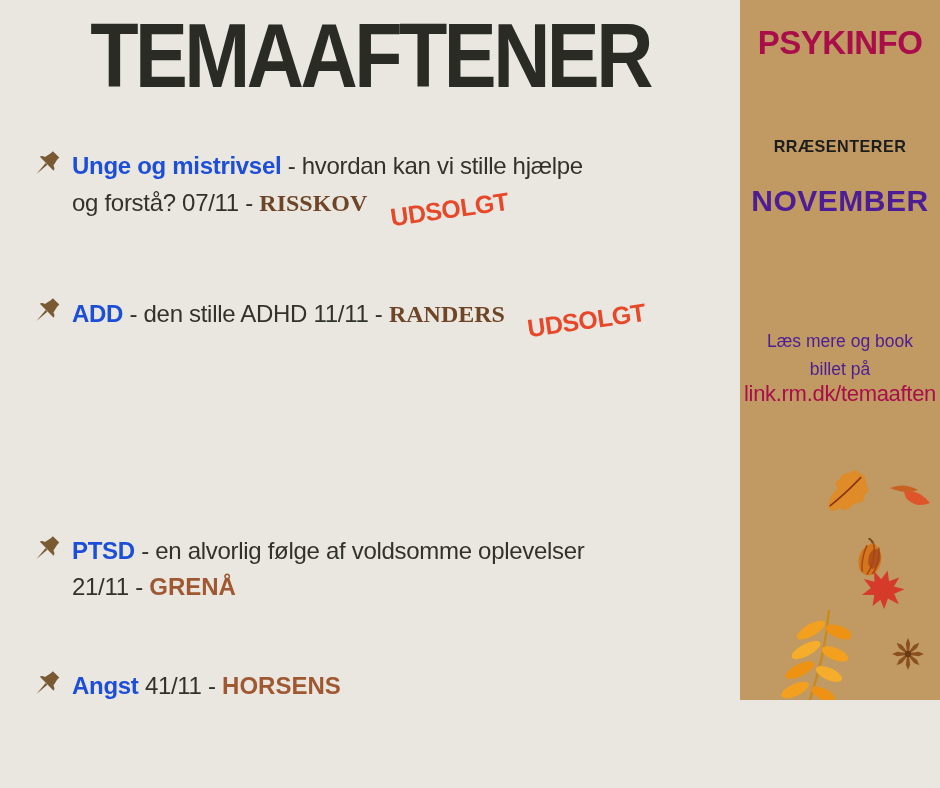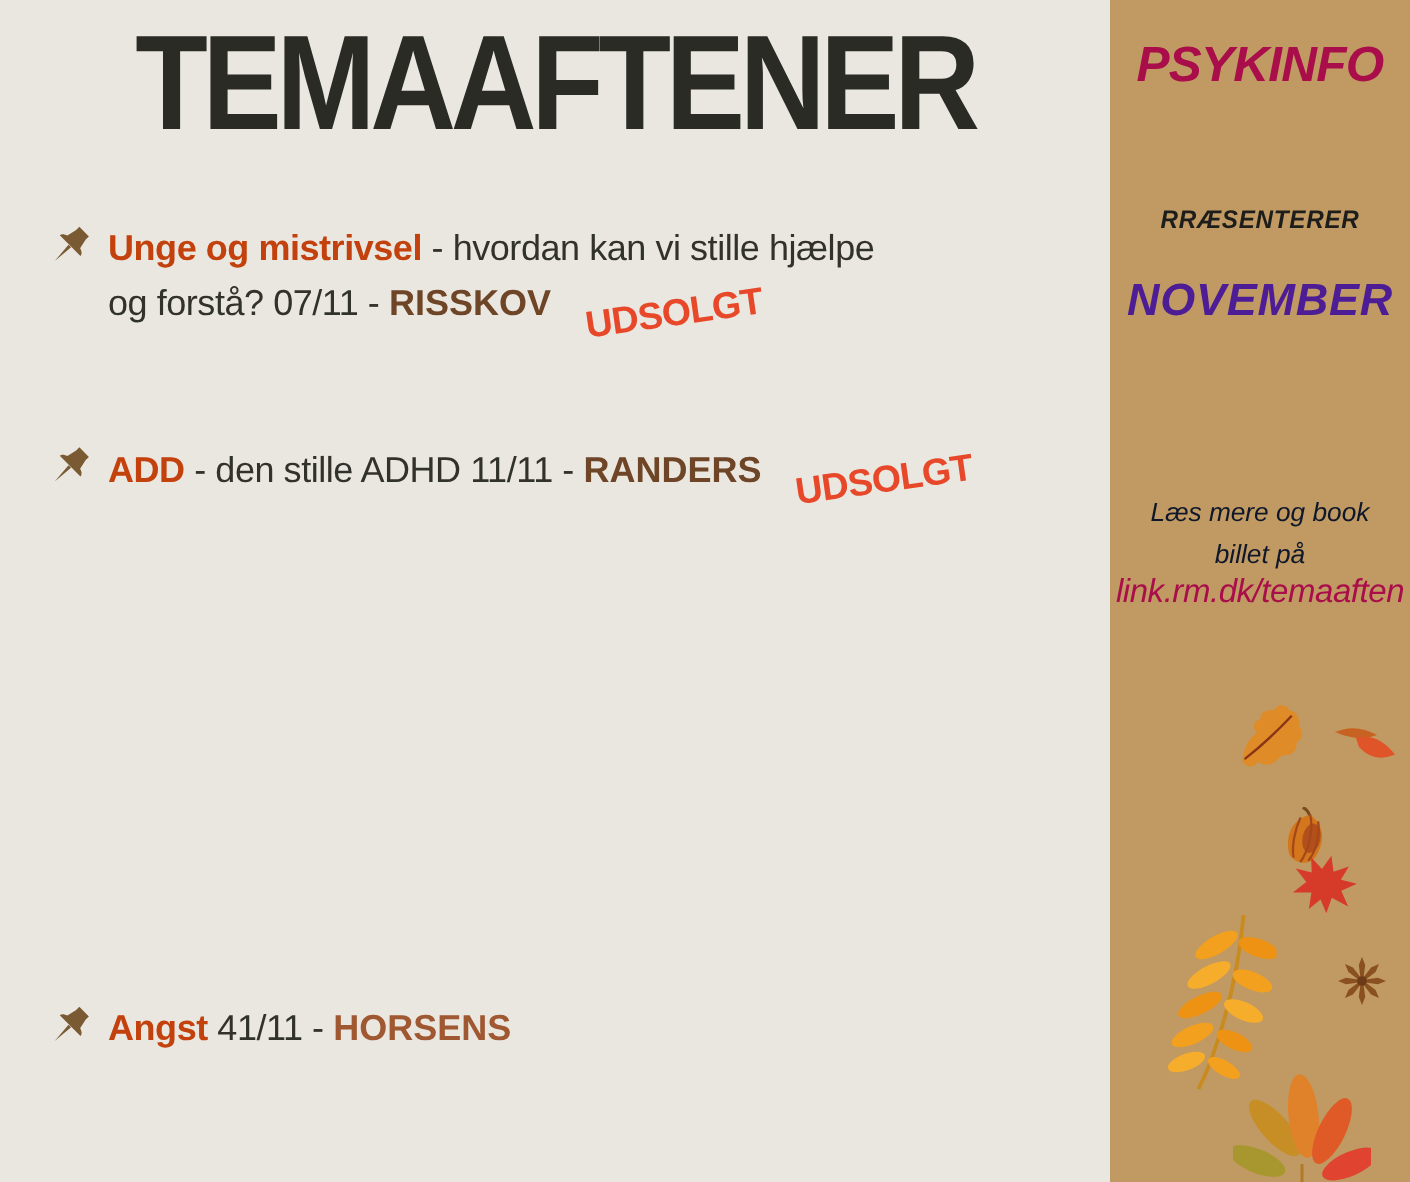--- a/index.html
+++ b/index.html
@@ -28,41 +28,40 @@
   .event{
     position:absolute;left:28px;width:665px;
     font-size:24px;line-height:36px;
     letter-spacing:-0.3px;
     color:#32322C;
   }
   .event .pin{
     position:absolute;left:0;top:0;width:36px;height:36px;
   }
   .event .etext{margin-left:44px;}
-  .b{font-weight:bold;color:#c2410c;}
+  .b{font-weight:bold;color:#1d4ed8;}
   .loc{font-weight:bold;letter-spacing:0;}
-  .loc-dark{color:#6E4526;}
+  .loc-dark{color:#6E4526;font-family:Liberation Serif, serif;}
   .loc-light{color:#9F5831;}
   .soldout{
     display:inline-block;
     font-weight:bold;
     font-size:25px;
     color:#E8482A;
     transform:rotate(-8deg);
     position:relative;
     top:7px;
     margin-left:16px;
     letter-spacing:-0.5px;
   }
   
   .sidebar{
-    position:absolute;left:740px;top:0;width:200px;height:788px;
+    position:absolute;left:740px;top:0;width:200px;height:700px;
     background:#C09A62;
     overflow:hidden;
-    font-style:italic;
   }
   .sb-center{position:absolute;left:0;width:200px;text-align:center;}
   .brand{
     top:20px;
     font-size:33px;line-height:45px;font-weight:bold;
     letter-spacing:-0.5px;
     color:#A90E4A;
   }
   .presents{
     top:137px;
@@ -73,21 +72,21 @@
   }
   .month{
     top:180px;
     font-size:30px;line-height:42px;font-weight:bold;
     letter-spacing:0.5px;
     color:#4c1d95;
   }
   .info{
     top:327px;
     font-size:17.5px;line-height:28px;
-    color:#0f172a;
+    color:#4c1d95;
   }
   .link{
     top:381px;
     font-size:22px;
     letter-spacing:-0.3px;
     color:#A90E4A;
     cursor:pointer;
   }
   .leaf{position:absolute;}
 </style>
@@ -128,20 +127,37 @@
     </span>
     <div class="etext">
       <span class="b">ADD</span>
       <span>- den stille ADHD 11/11 -</span>
       <span class="loc loc-dark">RANDERS</span>
       <span class="soldout">UDSOLGT</span>
     </div>
   </div>
 
 
+  <div class="event" style="top:533px">
+    <span class="pin">
+      <svg width="36" height="36" viewBox="0 0 24 24">
+          <g fill="#7A5A33" transform="rotate(45 12 11)">
+            <path d="M9 1.5 h6 v2 l1 4.5 c1.5 .4 2.5 1.2 2.5 2.3 h-13 c0 -1.1 1 -1.9 2.5 -2.3 l1 -4.5 z"></path>
+            <path d="M11.2 10.5 h1.6 l-0.8 9.5 z"></path>
+          </g>
+        </svg>
+    </span>
+    <div class="etext">
+      <span class="b">PTSD</span>
+      <span>- en alvorlig følge af voldsomme oplevelser</span>
+      <br>
+      <span>21/11 -</span>
+      <span class="loc loc-light">GRENÅ</span>
+    </div>
+  </div>
 
   <div class="event" style="top:668px">
     <span class="pin">
       <svg width="36" height="36" viewBox="0 0 24 24">
           <g fill="#7A5A33" transform="rotate(45 12 11)">
             <path d="M9 1.5 h6 v2 l1 4.5 c1.5 .4 2.5 1.2 2.5 2.3 h-13 c0 -1.1 1 -1.9 2.5 -2.3 l1 -4.5 z"></path>
             <path d="M11.2 10.5 h1.6 l-0.8 9.5 z"></path>
           </g>
         </svg>
     </span>

